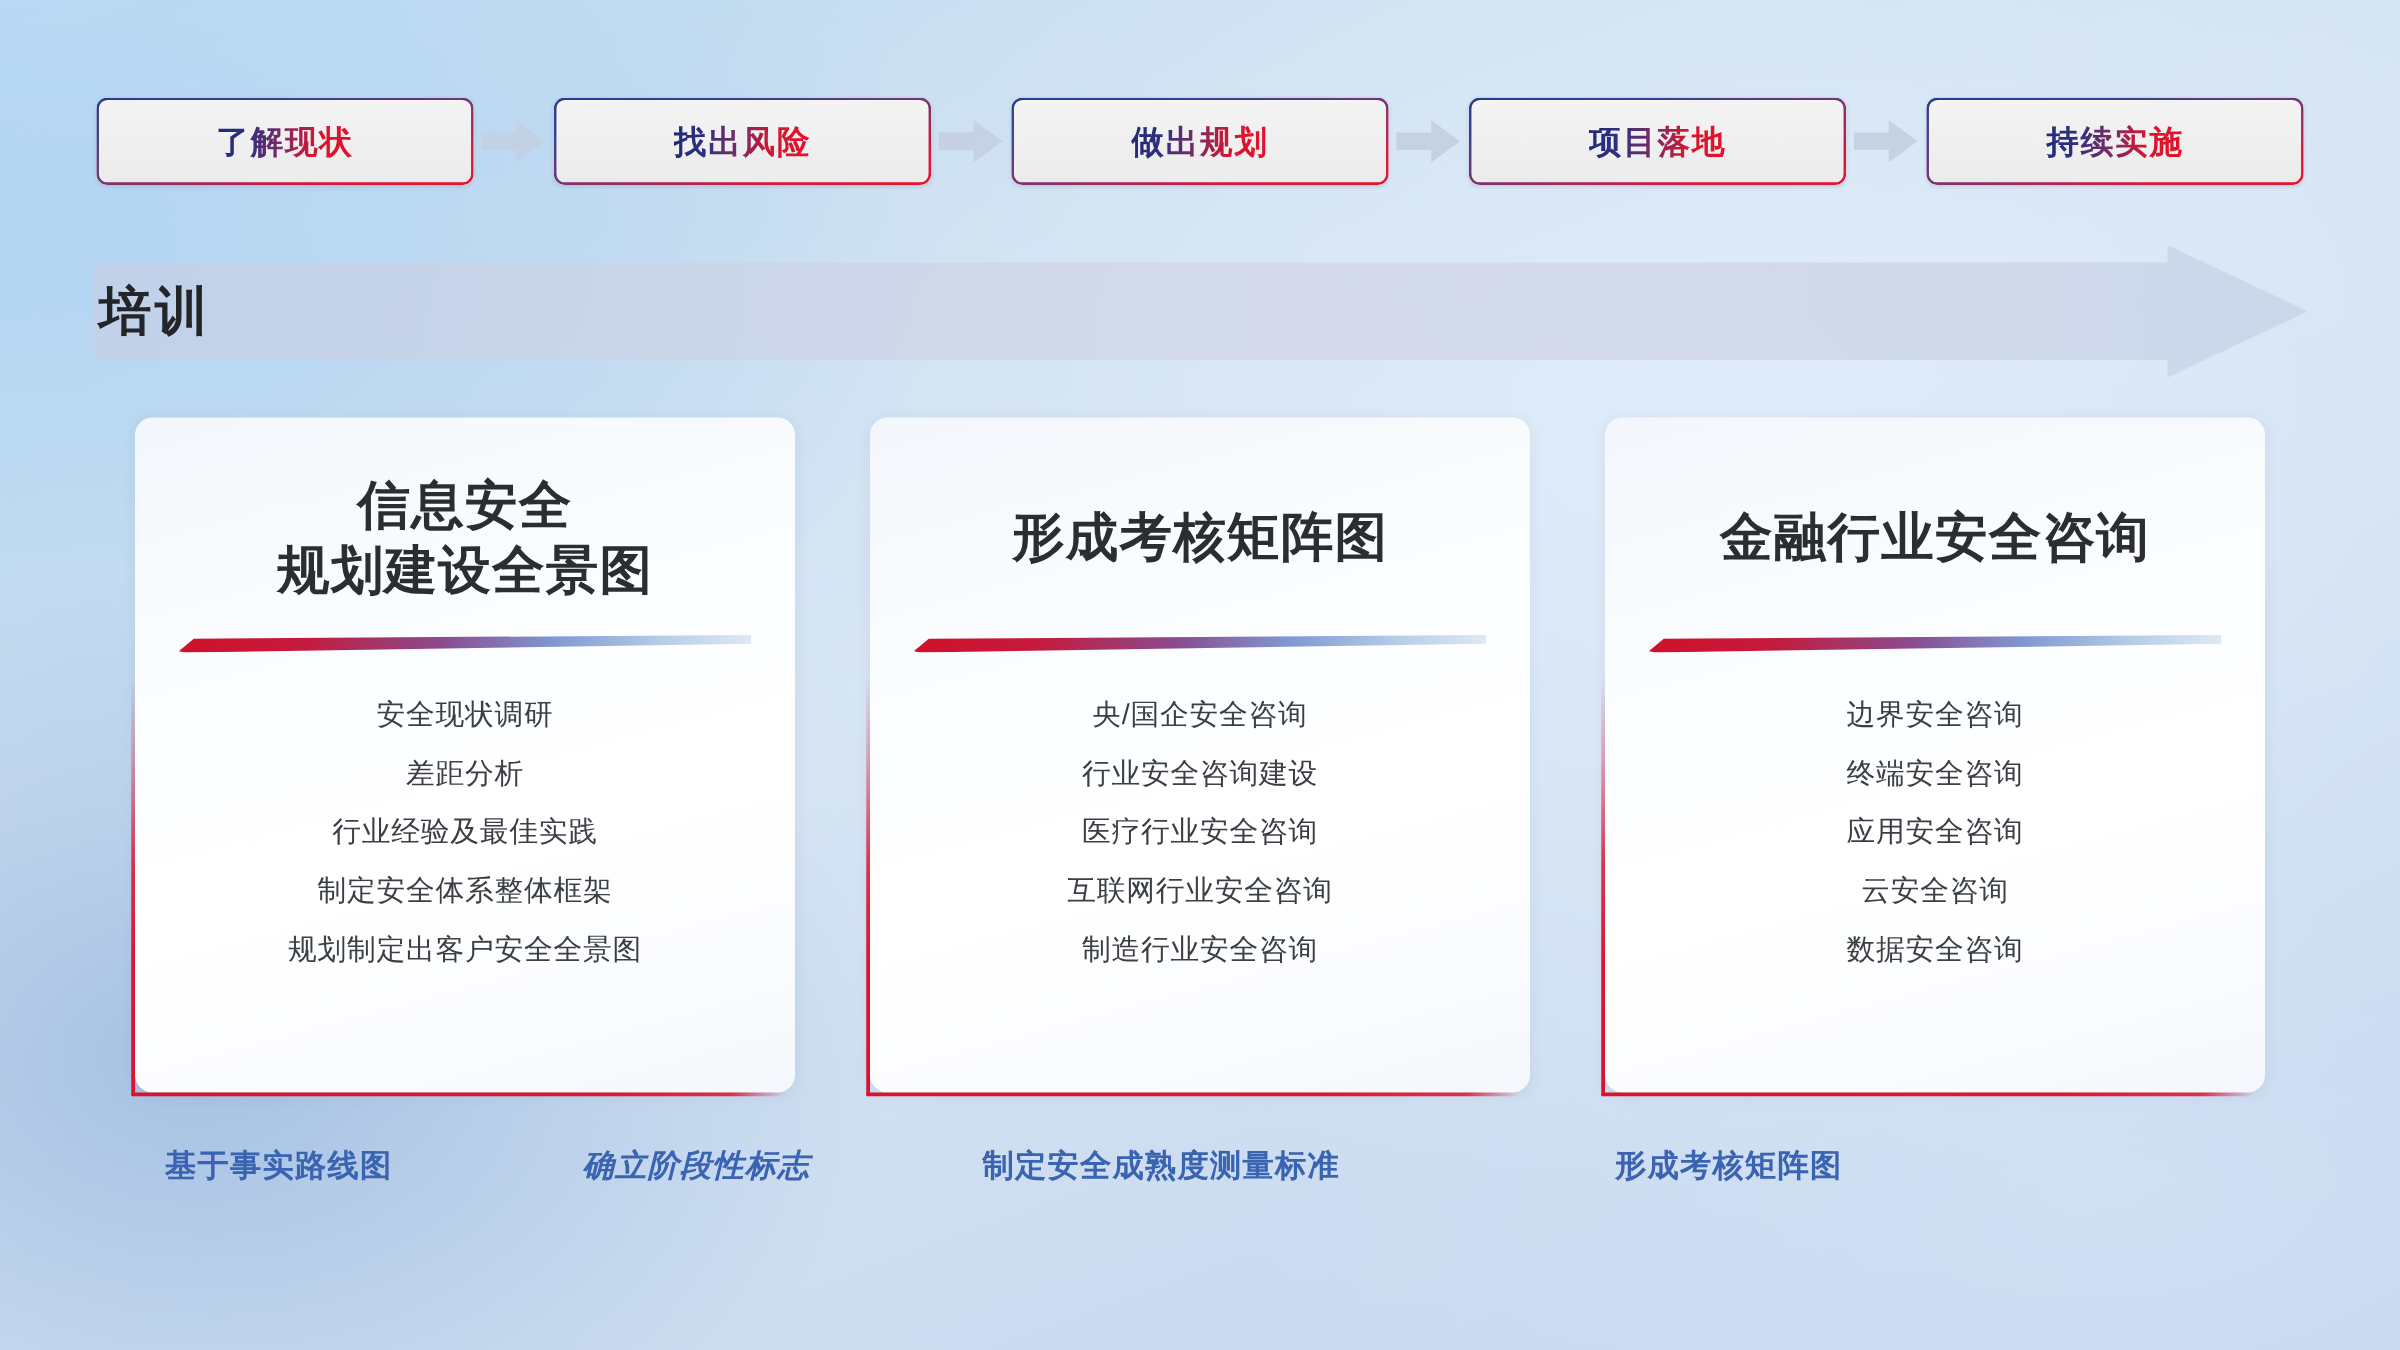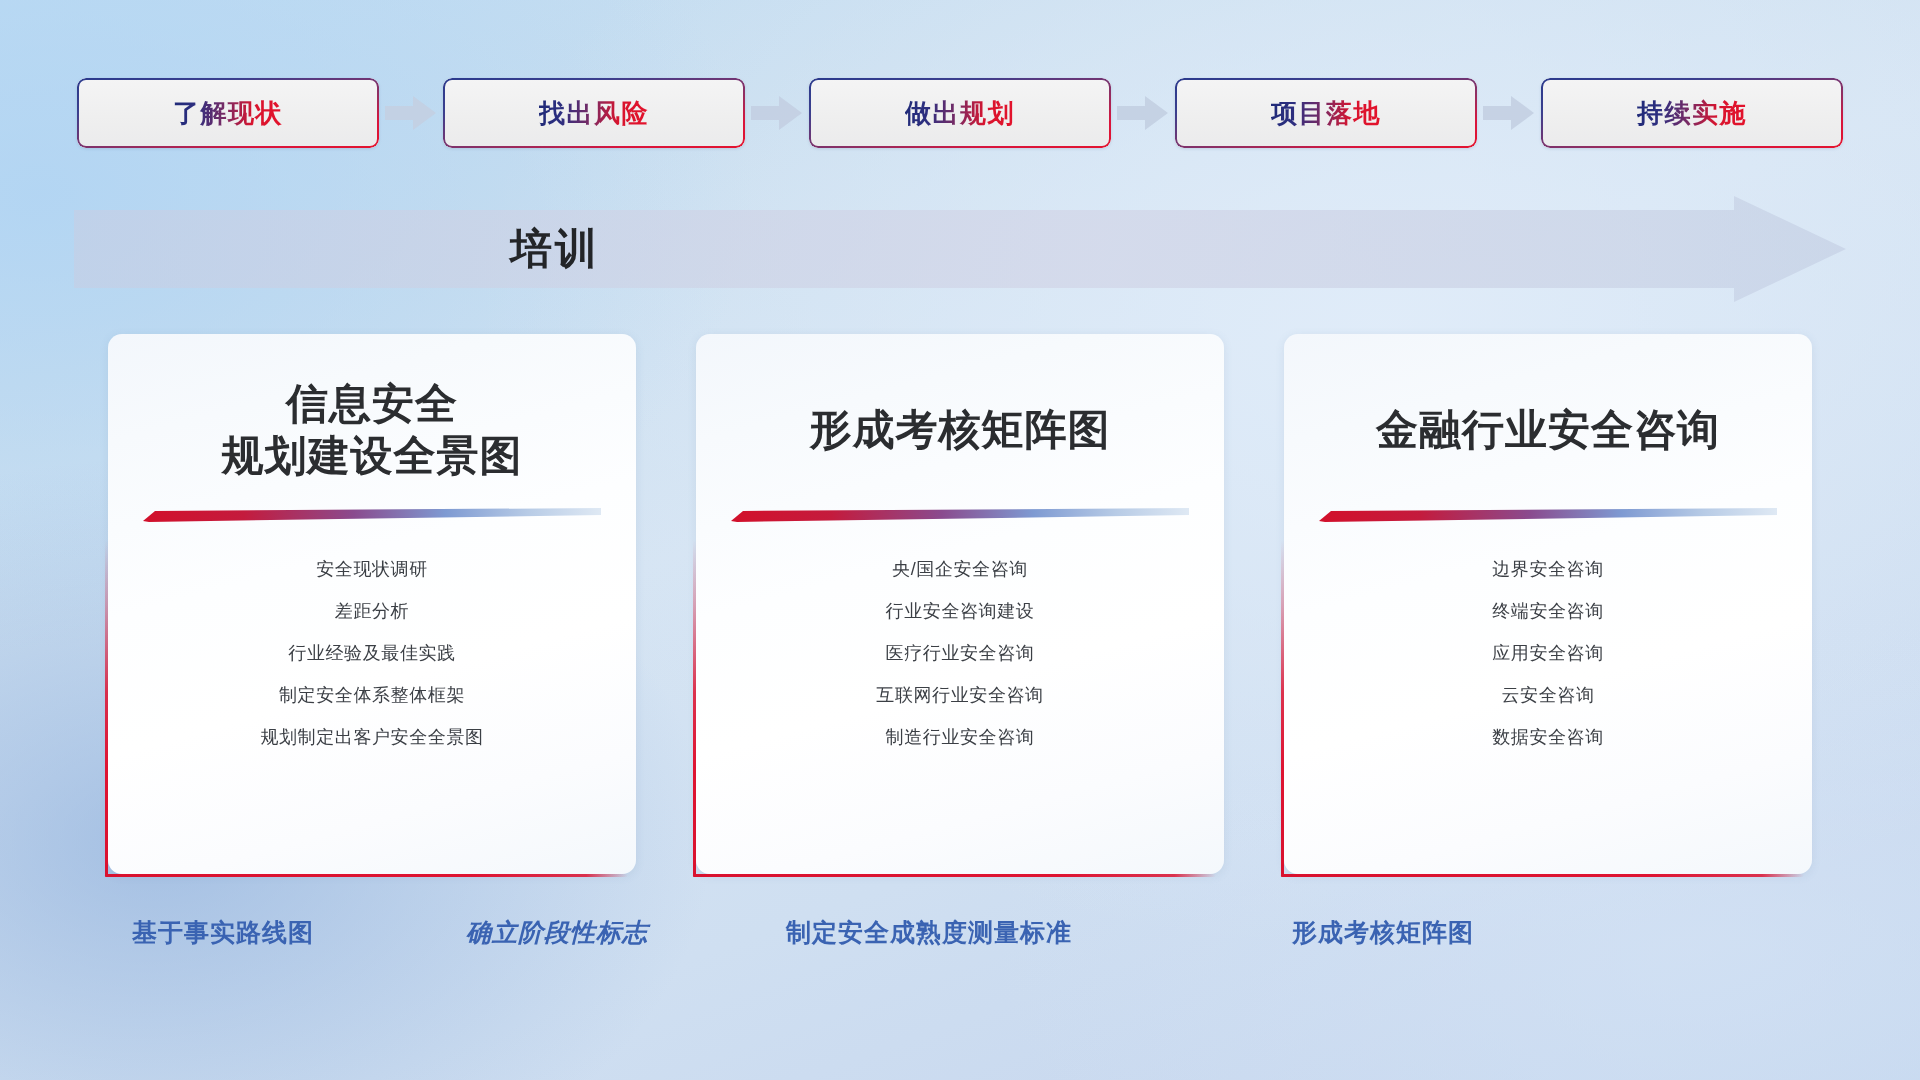--- a/index.html
+++ b/index.html
@@ -92,26 +92,26 @@
     position: absolute;
     top: 196px;
     left: 74px;
     width: 1772px;
     height: 106px;
     z-index: 3;
   }
   .band svg { display: block; width: 100%; height: 100%; }
   .band-label {
     position: absolute;
-    top: 0; left: 15px;
+    top: 0; left: 5px;
     width: 1772px;
     height: 106px;
     display: flex;
     align-items: center;
-    justify-content: center;
+    justify-content: flex-start;
     padding-right: 840px;
     font-size: 42px;
     font-weight: 700;
     color: #232528;
     letter-spacing: 3px;
   }
 
   
   .cards {
     position: absolute;
@@ -186,21 +186,21 @@
   }
   .card-rule svg { display: block; }
 
   .card-list {
     list-style: none;
     text-align: center;
     width: 100%;
     margin-top: 8px;
   }
   .card-list li {
-    font-size: 18px;
+    font-size: 23px;
     color: #3b3f45;
     line-height: 1.0;
     padding: 12px 0;
     letter-spacing: 0.6px;
     white-space: nowrap;
   }
 
   
   .footnotes {
     position: absolute;

